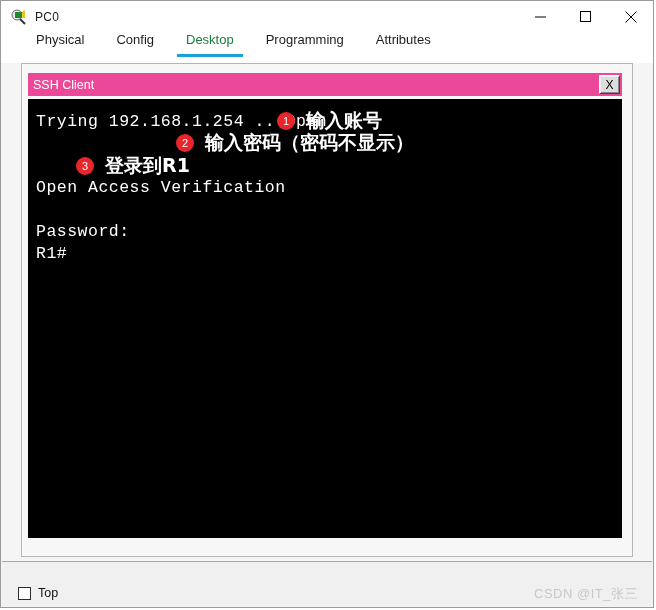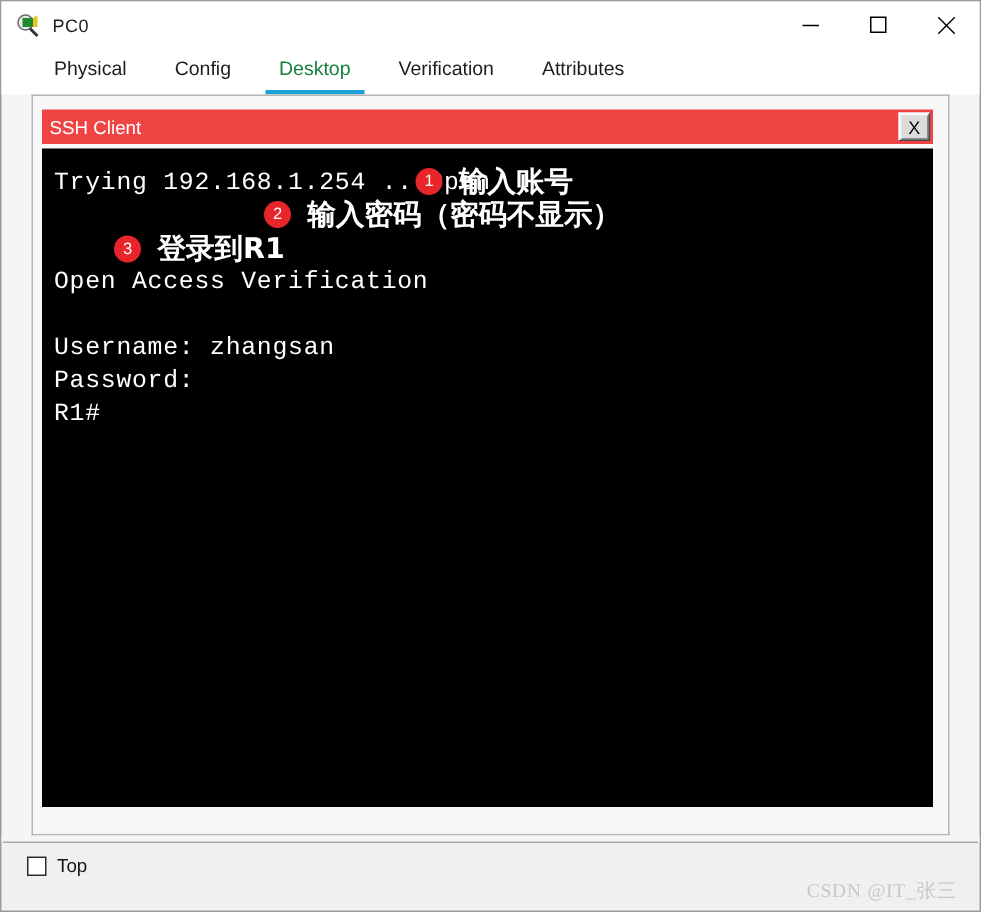--- a/index.html
+++ b/index.html
@@ -62,21 +62,21 @@
     display: flex;
     align-items: center;
     justify-content: center;
   }
 
   
   .tabstrip {
     height: 31px;
     background: #ffffff;
     display: flex;
-    align-items: flex-end;
+    align-items: flex-start;
     padding-left: 26px;
     flex: none;
     box-sizing: border-box;
   }
   .tab {
     font-size: 13px;
     color: #1d1d1d;
     padding: 0 9px 6px 9px;
     margin-right: 14px;
     border-bottom: 3px solid transparent;
@@ -105,21 +105,21 @@
     position: absolute;
     left: 6px;
     top: 9px;
     right: 10px;
     bottom: 12px;
     display: flex;
     flex-direction: column;
   }
   .ssh-titlebar {
     height: 23px;
-    background: #ef4444;
+    background: #ec4899;
     display: flex;
     align-items: center;
     justify-content: space-between;
     flex: none;
     padding-left: 5px;
     padding-right: 2px;
     box-sizing: border-box;
   }
   .ssh-title-text {
     color: #ffffff;
@@ -197,21 +197,21 @@
     flex: none;
     height: 44px;
     background: #f0f0f0;
     border-top: 1px solid #a8a8a8;
     margin: 0 1px 1px 1px;
     position: relative;
   }
   .footer-top-wrap {
     position: absolute;
     left: 16px;
-    top: 8px;
+    top: 24px;
     display: flex;
     align-items: center;
   }
   .checkbox {
     width: 13px;
     height: 13px;
     border: 1px solid #2b2b2b;
     background: #ffffff;
     box-sizing: border-box;
     flex: none;
@@ -221,21 +221,21 @@
     font-size: 12.5px;
     color: #141414;
     font-family: "Liberation Sans", sans-serif;
   }
   .watermark {
     position: absolute;
     right: 14px;
     bottom: 3px;
     font-size: 13px;
     color: #c8c8c8;
-    font-family: Liberation Serif, serif;
+    font-family: Liberation Sans, sans-serif;
     letter-spacing: 0.5px;
   }
 
   
   .gap {
     flex: none;
     height: 7px;
     background: #f7f7f7;
     margin: 0 20px;
     border-left: 1px solid #b5b5b5;
@@ -282,40 +282,39 @@
             <line x1="12.5" y1="1.5" x2="1.5" y2="12.5" stroke="#000" stroke-width="1"></line>
           </svg>
       </div>
     </div>
   </div>
 
   <div class="tabstrip">
     <div class="tab">Physical</div>
     <div class="tab">Config</div>
     <div class="tab active">Desktop</div>
-    <div class="tab">Verification</div>
+    <div class="tab">Programming</div>
     <div class="tab">Attributes</div>
   </div>
 
   <div class="content">
 
     <div class="ssh-window">
 
       <div class="ssh-titlebar">
         <span class="ssh-title-text">SSH Client</span>
         <span class="ssh-close">X</span>
       </div>
 
       <div class="terminal">
         <div class="term-line">Trying 192.168.1.254 ...Open</div>
         <div class="term-line term-blank"></div>
         <div class="term-line term-blank"></div>
         <div class="term-line">Open Access Verification</div>
         <div class="term-line term-blank"></div>
-        <div class="term-line">Username: zhangsan</div>
         <div class="term-line">Password:</div>
         <div class="term-line">R1#</div>
 
         <div class="anno" id="anno-1">
           <span class="badge">1</span>
           <span class="anno-text">输入账号</span>
         </div>
         <div class="anno" id="anno-2">
           <span class="badge">2</span>
           <span class="anno-text">输入密码（密码不显示）</span>

